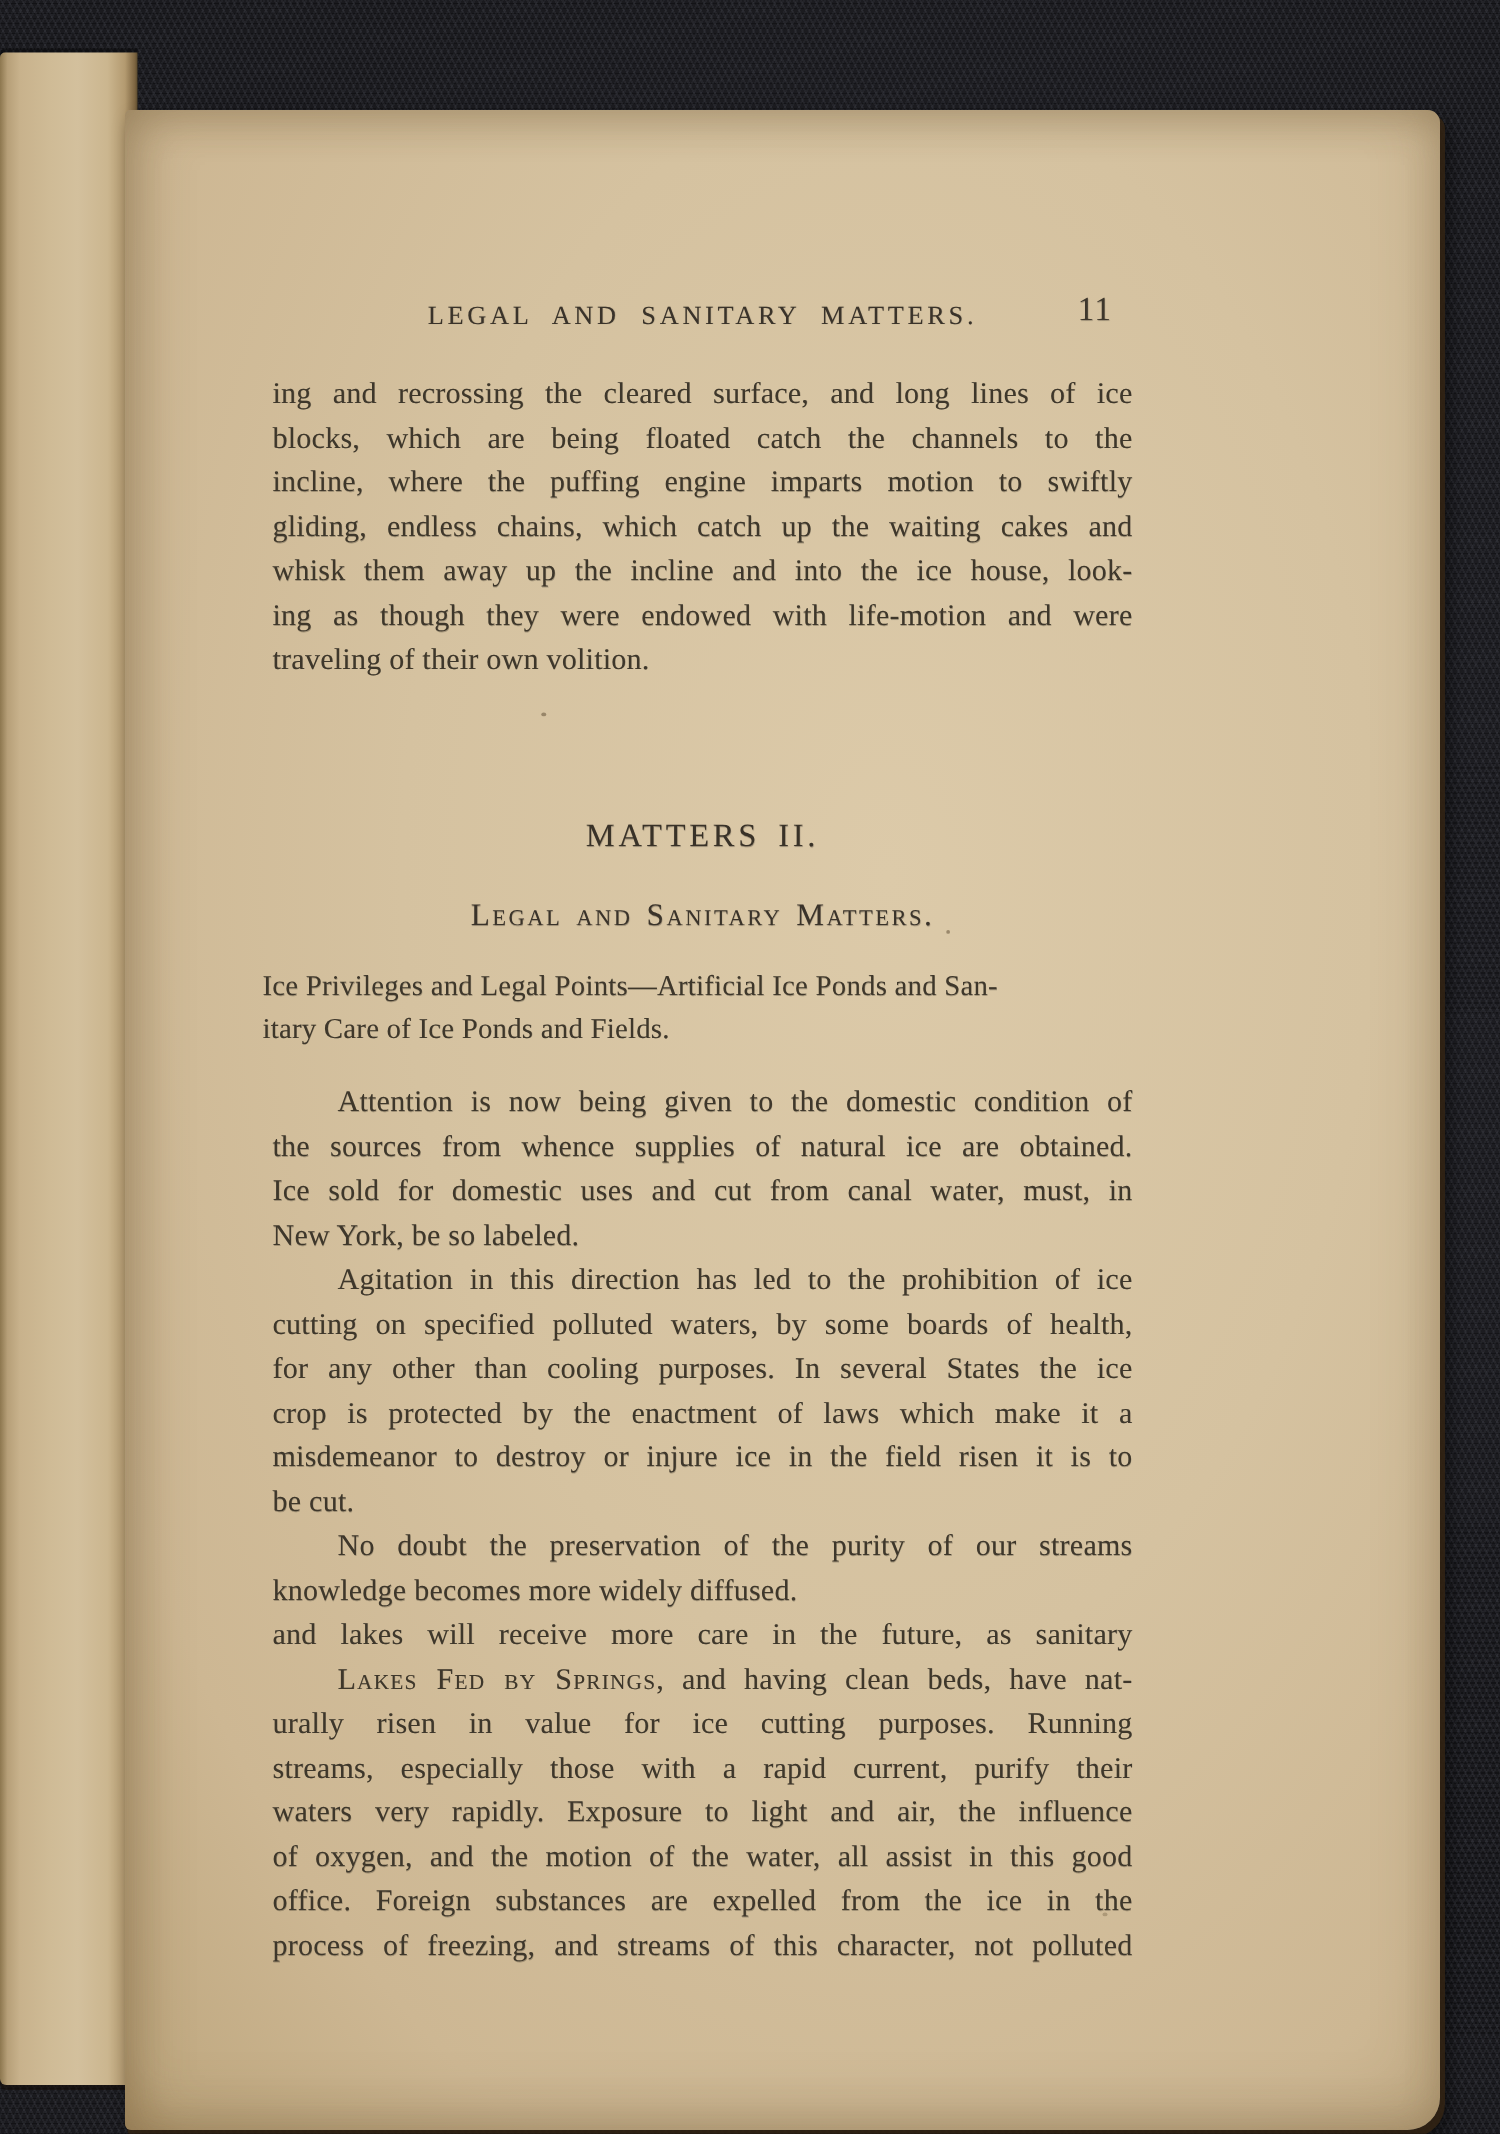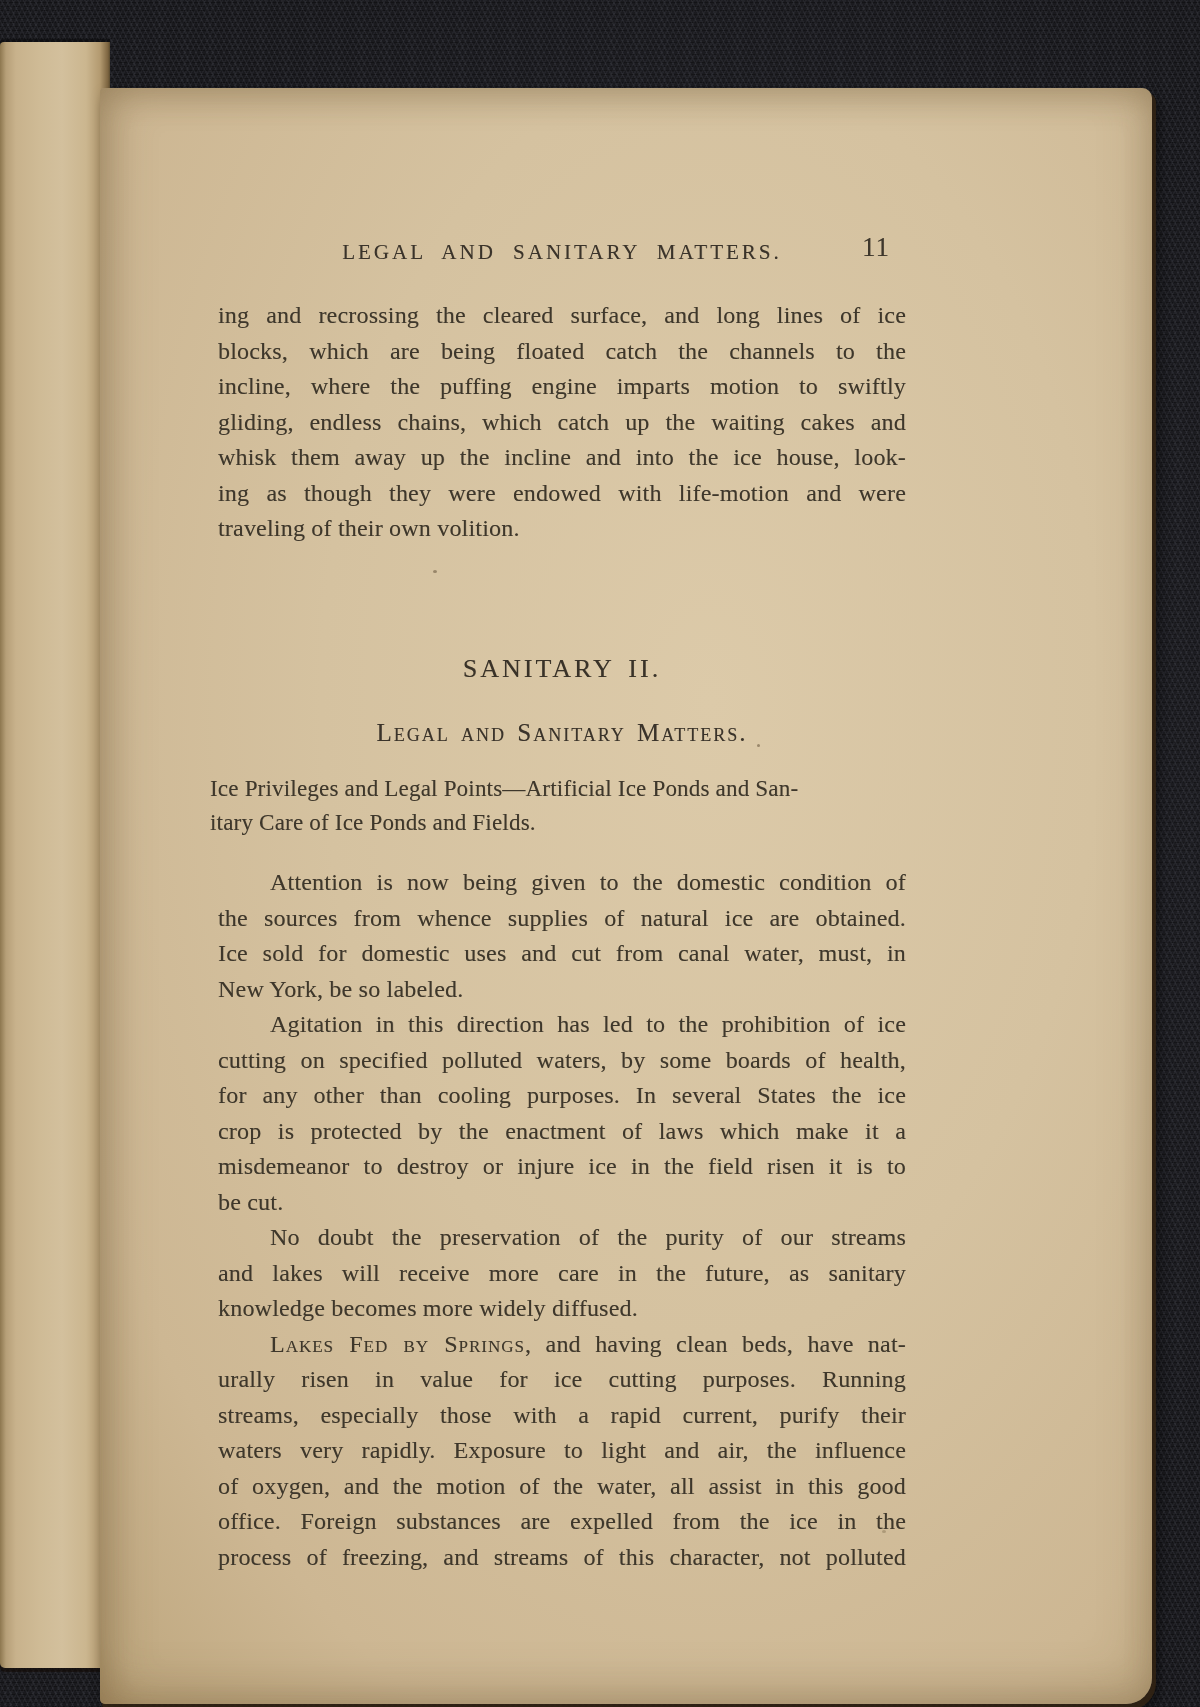--- a/index.html
+++ b/index.html
@@ -99,43 +99,43 @@
   <div class="textcol para-lines continuation" id="continuation">
       <div class="text-line">ing and recrossing the cleared surface, and long lines of ice</div>
       <div class="text-line">blocks, which are being floated catch the channels to the</div>
       <div class="text-line">incline, where the puffing engine imparts motion to swiftly</div>
       <div class="text-line">gliding, endless chains, which catch up the waiting cakes and</div>
       <div class="text-line">whisk them away up the incline and into the ice house, look-</div>
       <div class="text-line">ing as though they were endowed with life-motion and were</div>
       <div class="text-line line-last">traveling of their own volition.</div>
     </div>
 
-  <div class="chapter-heading">SANITARY II.</div>
+  <div class="chapter-heading">MATTERS II.</div>
 
   <div class="chapter-title">Legal and Sanitary Matters.</div>
 
   <div class="chapter-subtitle" id="subtitle">
       <div>Ice Privileges and Legal Points—Artificial Ice Ponds and San-</div>
       <div>itary Care of Ice Ponds and Fields.</div>
     </div>
 
   <div class="textcol para-lines body-block" id="body">
       <div class="text-line line-indent">Attention is now being given to the domestic condition of</div>
       <div class="text-line">the sources from whence supplies of natural ice are obtained.</div>
       <div class="text-line">Ice sold for domestic uses and cut from canal water, must, in</div>
       <div class="text-line line-last">New York, be so labeled.</div>
       <div class="text-line line-indent">Agitation in this direction has led to the prohibition of ice</div>
       <div class="text-line">cutting on specified polluted waters, by some boards of health,</div>
       <div class="text-line">for any other than cooling purposes. In several States the ice</div>
       <div class="text-line">crop is protected by the enactment of laws which make it a</div>
       <div class="text-line">misdemeanor to destroy or injure ice in the field risen it is to</div>
       <div class="text-line line-last">be cut.</div>
       <div class="text-line line-indent">No doubt the preservation of the purity of our streams</div>
+      <div class="text-line line-last">knowledge becomes more widely diffused.</div>
       <div class="text-line">and lakes will receive more care in the future, as sanitary</div>
-      <div class="text-line line-last">knowledge becomes more widely diffused.</div>
       <div class="text-line line-indent"><span class="smallcaps">Lakes Fed by Springs</span>, and having clean beds, have nat-</div>
       <div class="text-line">urally risen in value for ice cutting purposes. Running</div>
       <div class="text-line">streams, especially those with a rapid current, purify their</div>
       <div class="text-line">waters very rapidly. Exposure to light and air, the influence</div>
       <div class="text-line">of oxygen, and the motion of the water, all assist in this good</div>
       <div class="text-line">office. Foreign substances are expelled from the ice in the</div>
       <div class="text-line">process of freezing, and streams of this character, not polluted</div>
     </div>
 
   <div class="speck" style="left:333px;top:482px;width:4px;height:3px;"></div>

